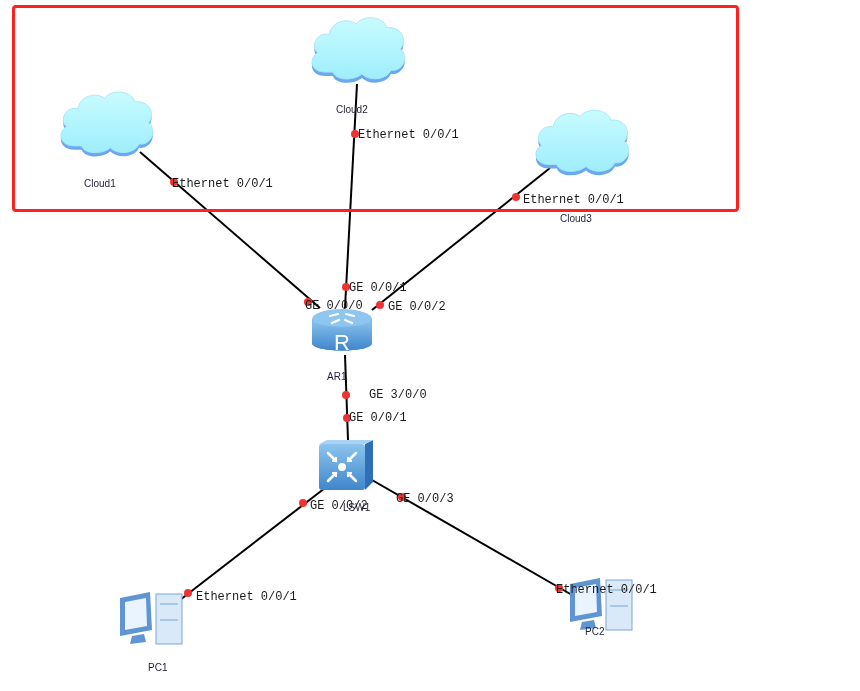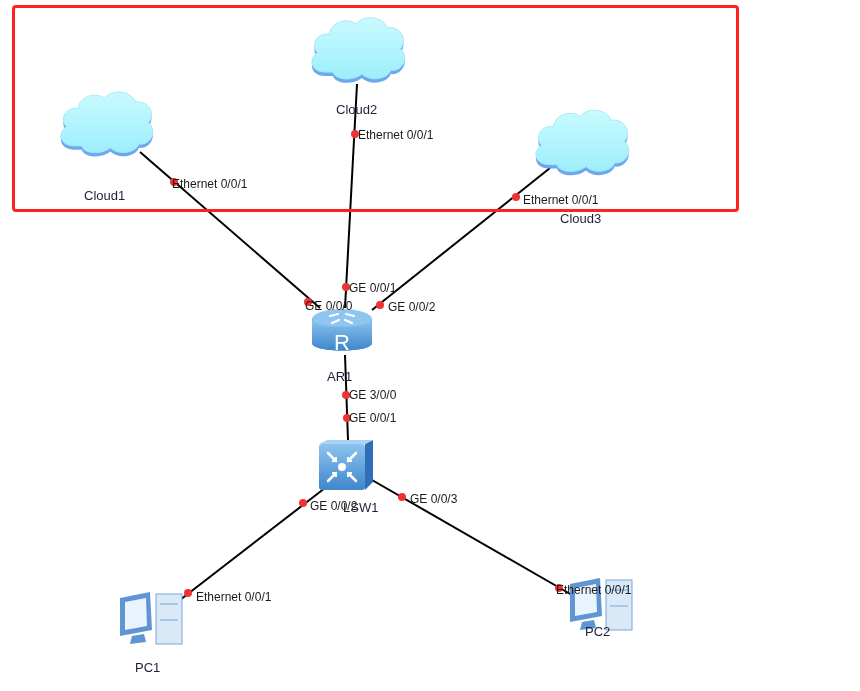--- a/index.html
+++ b/index.html
@@ -1,19 +1,19 @@
 <!DOCTYPE html>
 <html><head>
 <meta charset="utf-8">
 <style>
   html, body { margin: 0; padding: 0; background: #ffffff; }
   body { width: 860px; height: 691px; position: relative; overflow: hidden; font-family: "Liberation Sans", sans-serif; }
   #canvas { position: absolute; left: 0; top: 0; width: 860px; height: 691px; }
-  .lbl { position: absolute; font-size: 12px; color: #1a1a1a; white-space: nowrap; line-height: 14px; }
-  .dev-lbl { position: absolute; font-size: 13px; color: #1f1f3a; white-space: nowrap; line-height: 15px; }
+  .lbl { position: absolute; font-size: 12px; color: #1a1a1a; white-space: nowrap; line-height: 14px; font-family: Liberation Mono, monospace; }
+  .dev-lbl { position: absolute; font-size: 10px; color: #1f1f3a; white-space: nowrap; line-height: 15px; }
   .highlight { position: absolute; left: 12px; top: 5px; width: 727px; height: 207px; border: 3px solid #ff2020; border-radius: 4px; box-sizing: border-box; }
 </style>
 </head>
 <body>
 
 <div id="canvas">
   <svg width="860" height="691" style="position:absolute;left:0;top:0">
     <defs>
       <linearGradient id="cloudGrad" x1="0" y1="0" x2="0" y2="1">
         <stop offset="0" stop-color="#c8fbff"></stop>
@@ -90,33 +90,33 @@
     <circle cx="346" cy="395" r="4" fill="#ee3333"></circle>
     <circle cx="347" cy="418" r="4" fill="#ee3333"></circle>
     <circle cx="303" cy="503" r="4" fill="#ee3333"></circle>
     <circle cx="402" cy="497" r="4" fill="#ee3333"></circle>
     <circle cx="188" cy="593" r="4" fill="#ee3333"></circle>
     <circle cx="559" cy="588" r="4" fill="#ee3333"></circle>
   </svg>
 
   <div class="highlight"></div>
 
-  <div class="dev-lbl" style="left:84px;top:188px">Cloud1</div>
+  <div class="dev-lbl" style="left:84px;top:176px">Cloud1</div>
   <div class="dev-lbl" style="left:336px;top:102px">Cloud2</div>
   <div class="dev-lbl" style="left:560px;top:211px">Cloud3</div>
   <div class="dev-lbl" style="left:327px;top:369px">AR1</div>
   <div class="dev-lbl" style="left:343px;top:500px">LSW1</div>
-  <div class="dev-lbl" style="left:135px;top:660px">PC1</div>
+  <div class="dev-lbl" style="left:148px;top:660px">PC1</div>
   <div class="dev-lbl" style="left:585px;top:624px">PC2</div>
 
   <div class="lbl" style="left:172px;top:177px">Ethernet 0/0/1</div>
   <div class="lbl" style="left:358px;top:128px">Ethernet 0/0/1</div>
   <div class="lbl" style="left:523px;top:193px">Ethernet 0/0/1</div>
   <div class="lbl" style="left:305px;top:299px">GE 0/0/0</div>
   <div class="lbl" style="left:349px;top:281px">GE 0/0/1</div>
   <div class="lbl" style="left:388px;top:300px">GE 0/0/2</div>
-  <div class="lbl" style="left:349px;top:388px">GE 3/0/0</div>
+  <div class="lbl" style="left:369px;top:388px">GE 3/0/0</div>
   <div class="lbl" style="left:349px;top:411px">GE 0/0/1</div>
   <div class="lbl" style="left:310px;top:499px">GE 0/0/2</div>
-  <div class="lbl" style="left:410px;top:492px">GE 0/0/3</div>
+  <div class="lbl" style="left:396px;top:492px">GE 0/0/3</div>
   <div class="lbl" style="left:196px;top:590px">Ethernet 0/0/1</div>
   <div class="lbl" style="left:556px;top:583px">Ethernet 0/0/1</div>
 </div>
 
 </body></html>

